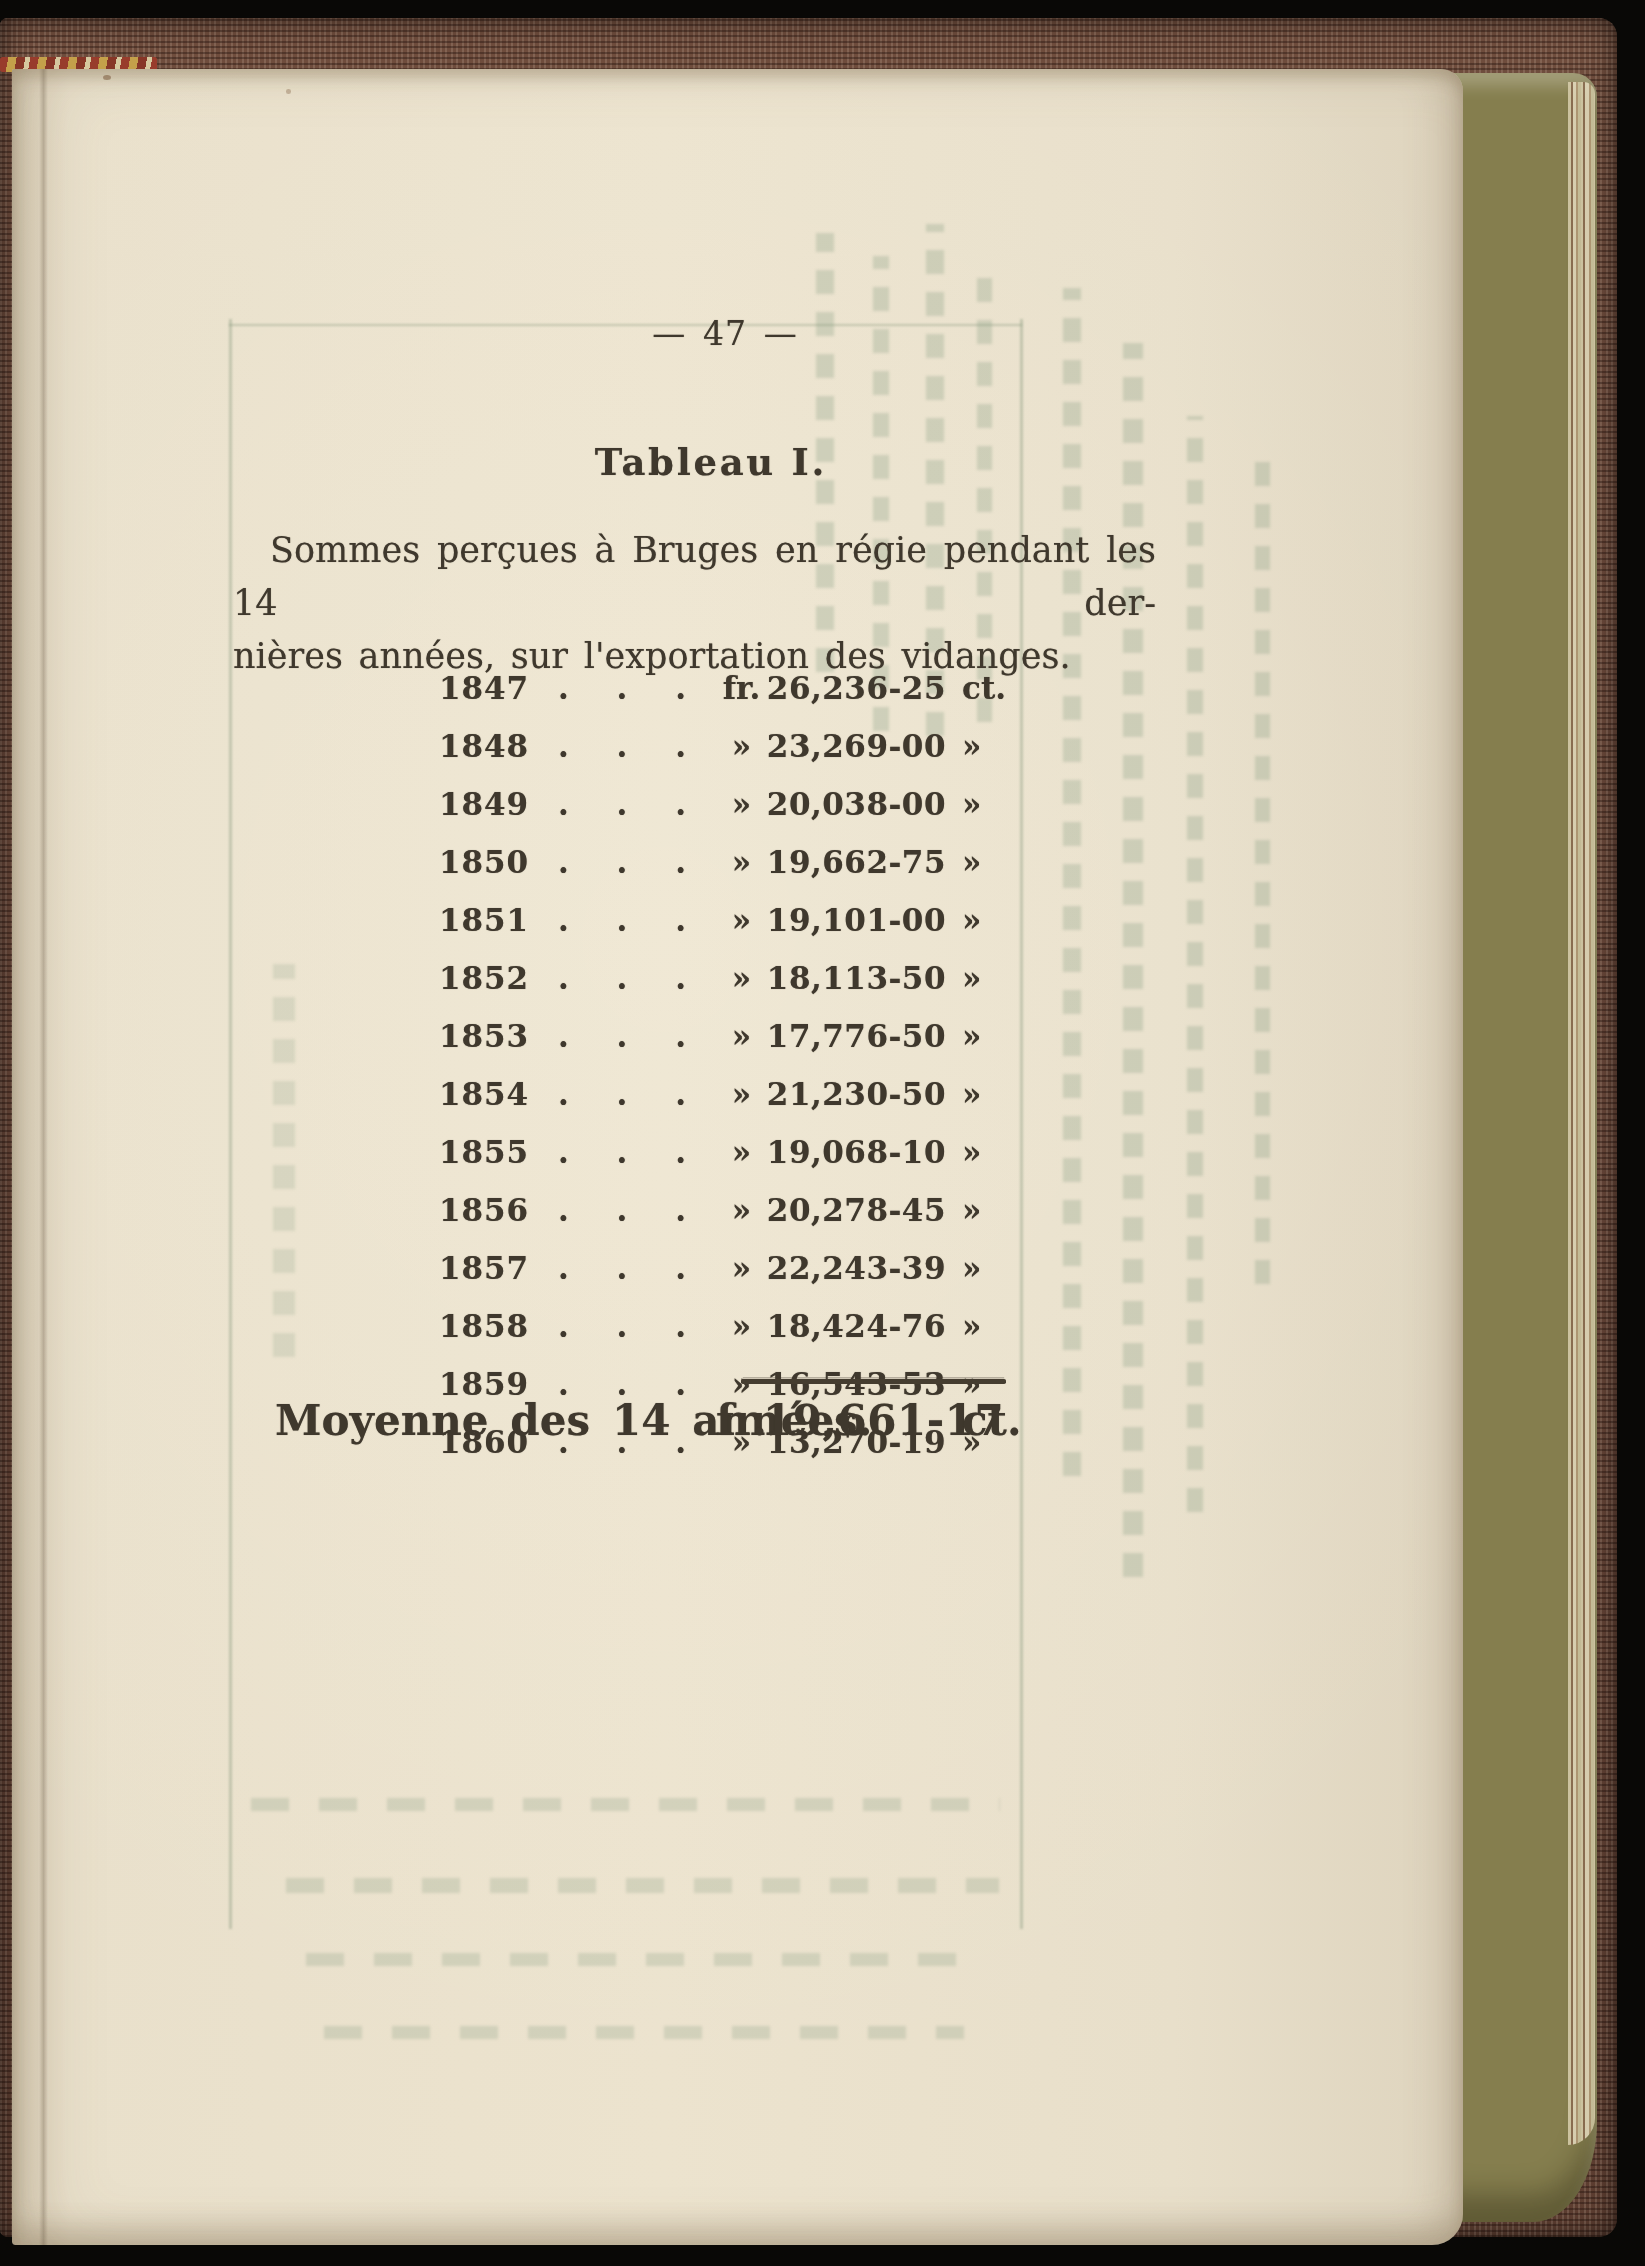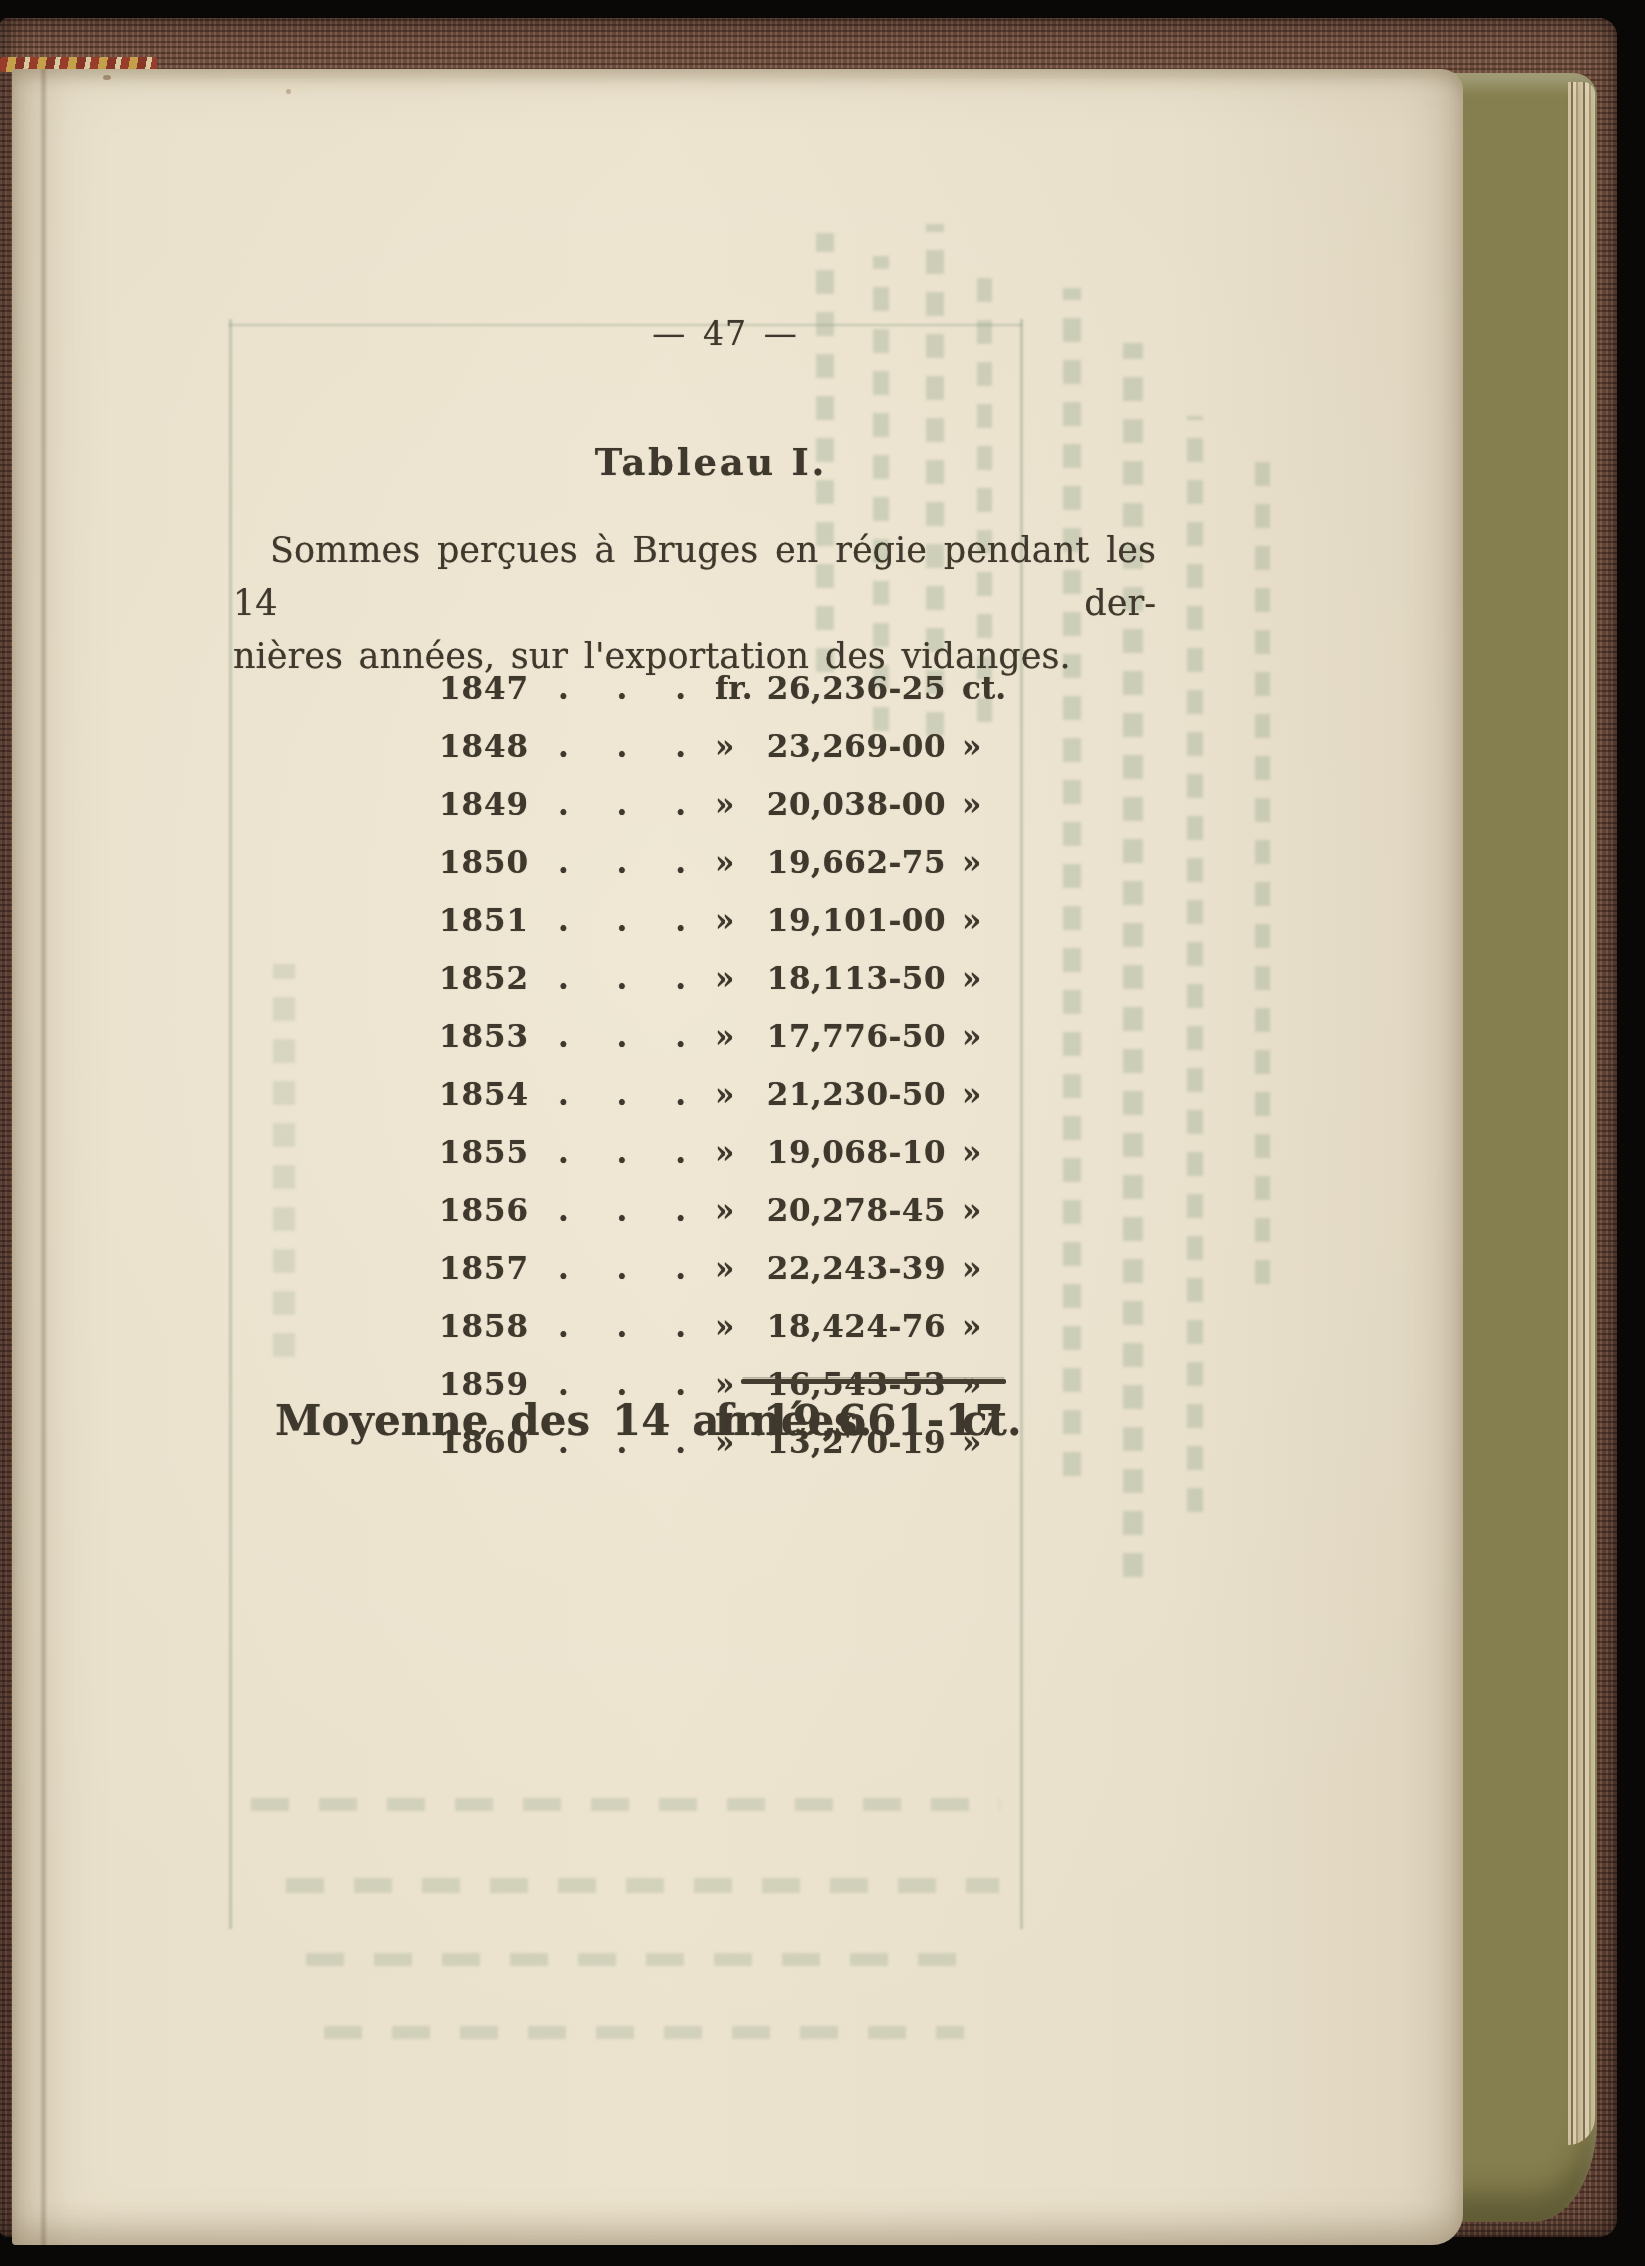--- a/index.html
+++ b/index.html
@@ -86,21 +86,21 @@
   .intro{position:absolute;left:221px;top:455px;width:923px;font-size:35px;
     line-height:53px;text-align:justify;}
   .intro .l1{display:block;text-indent:37px;text-align-last:justify;}
   .intro .l2{display:block;word-spacing:4.6px;}
 
   .sums{position:absolute;left:221px;top:590px;width:923px;height:806px;}
   .trow{position:relative;height:58px;font-size:31px;font-weight:bold;}
   .trow span{position:absolute;top:50%;transform:translateY(-50%);white-space:nowrap;}
   .c-year  {left:206px;width:87px;letter-spacing:0.9px;}
   .c-dots  {left:325px;width:128px;word-spacing:37px;letter-spacing:0;}
-  .c-unit  {left:482px;width:53px;text-align:left;}
+  .c-unit  {left:482px;width:53px;text-align:center;}
   .c-amount{left:530px;width:183px;text-align:right;letter-spacing:0.5px;}
   .c-trail {left:729px;width:82px;}
 
   .sum-rule{position:absolute;left:729px;top:1310px;width:265px;height:4.6px;
     background:#453d30;border-radius:1.8px;
     box-shadow:0 -3.7px 0 -1.8px rgba(69,61,48,.35);}
 
   .moyenne{position:absolute;left:221px;top:1329px;width:923px;height:44px;
     font-size:42px;font-weight:bold;}
   .moyenne span{position:absolute;top:50%;transform:translateY(-50%);white-space:nowrap;}

